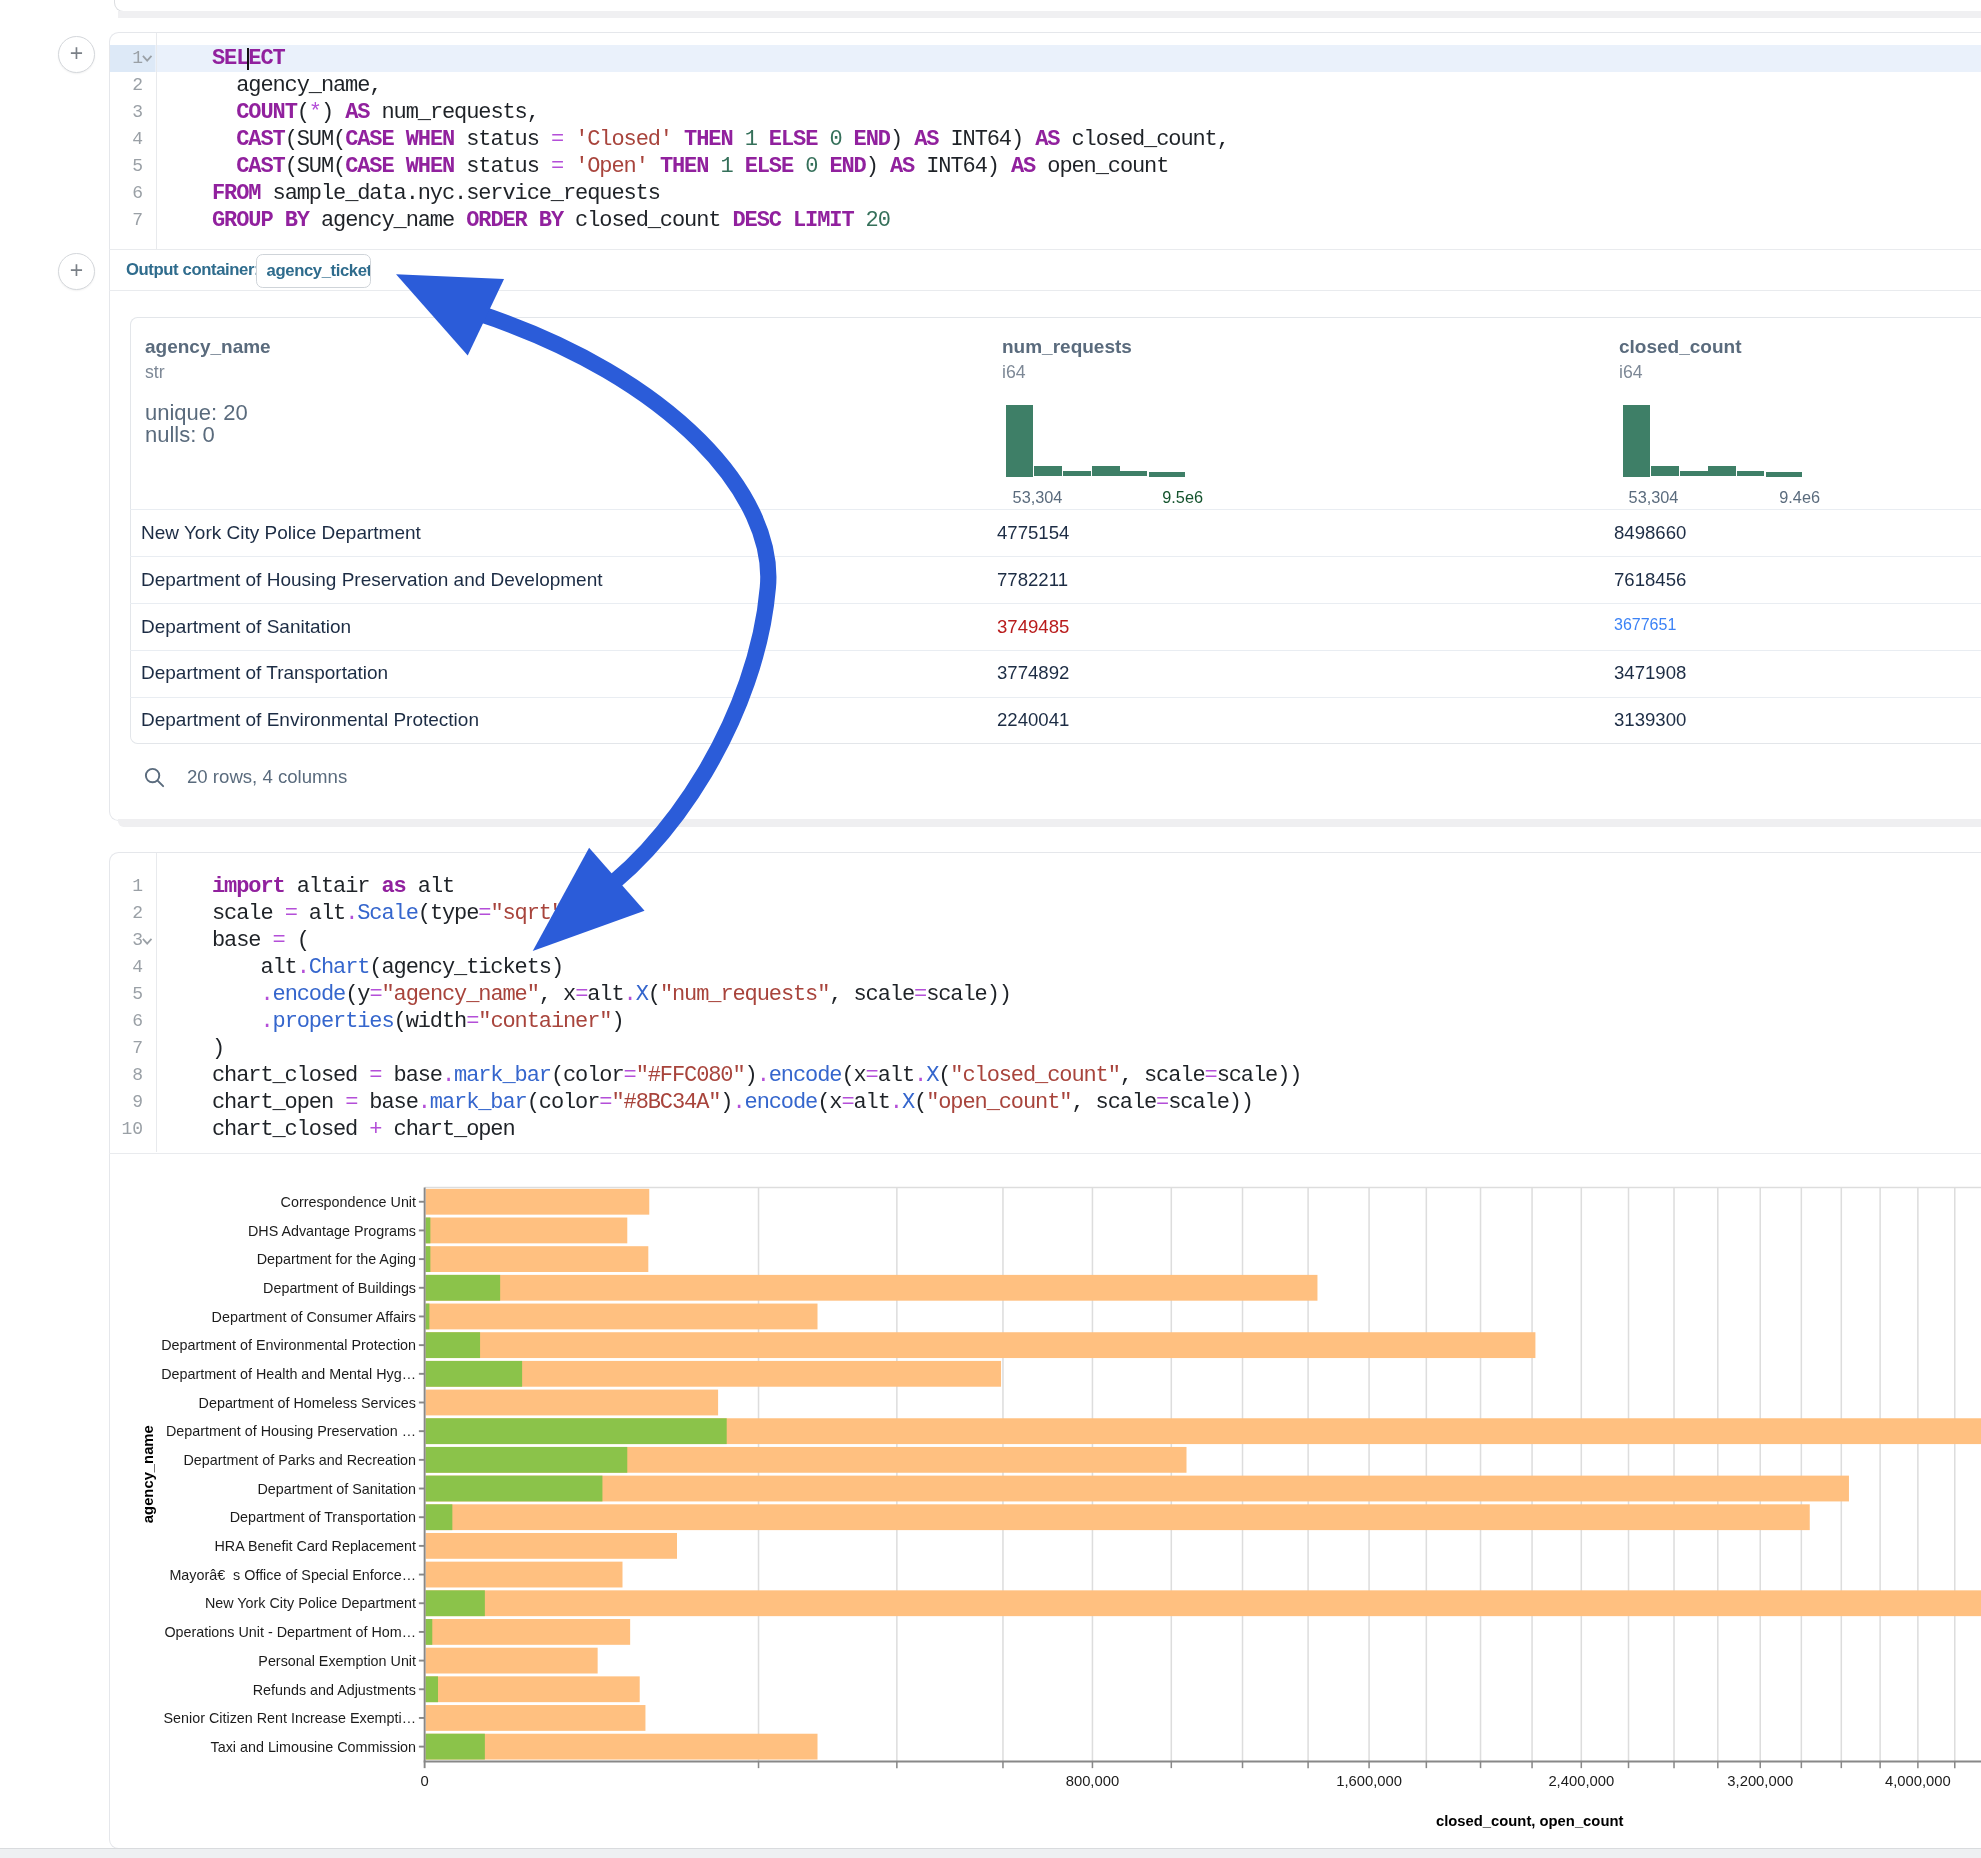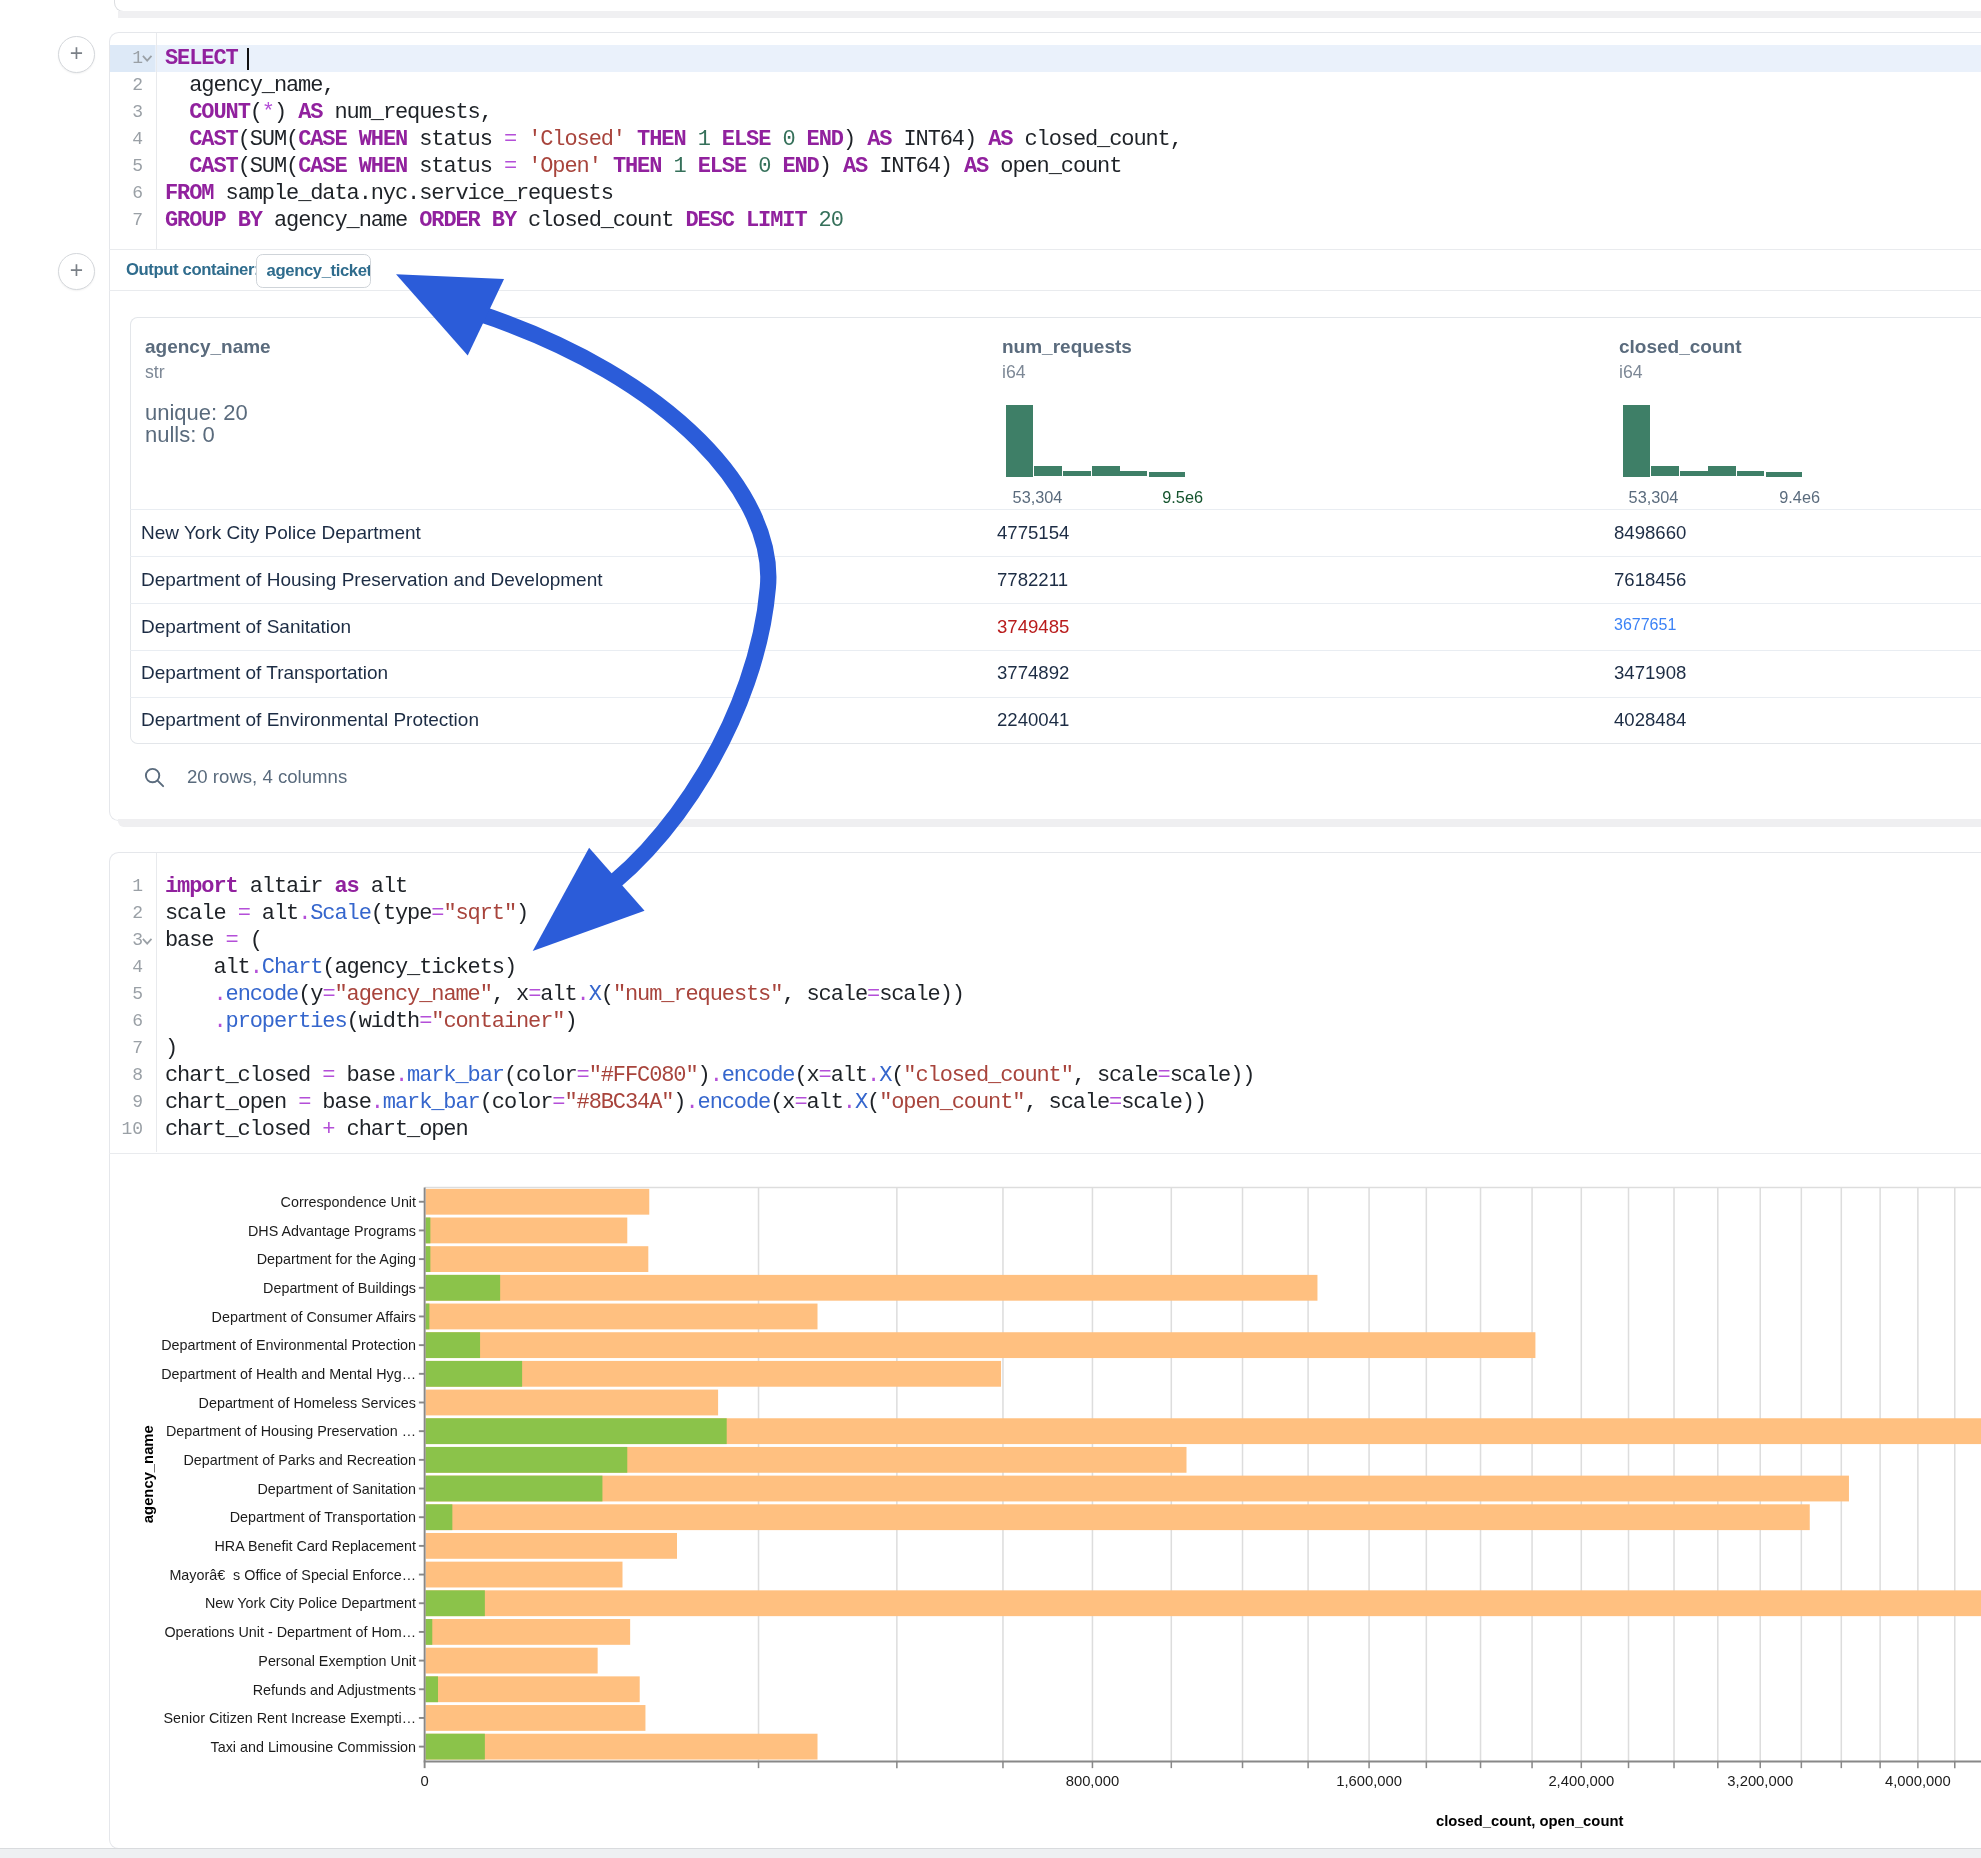--- a/index.html
+++ b/index.html
@@ -1,19 +1,19 @@
 <!DOCTYPE html>
 <html><head><meta charset="utf-8">
 <style>
 html,body{margin:0;padding:0;}
 body{width:1982px;height:1858px;position:relative;background:#ffffff;font-family:"Liberation Sans",sans-serif;overflow:hidden;}
 .abs{position:absolute;}
 .card{position:absolute;background:#fff;border:1.4px solid #e5e7eb;border-right:none;border-radius:9.6px 0 0 9.6px;}
 .code{position:absolute;font-family:"Liberation Mono",monospace;font-size:22px;line-height:27px;letter-spacing:-1.1px;color:#1e2227;white-space:pre;}
-.code div{height:27px;}
+.code div{height:27px;margin-left:47px;}
 .gut{position:absolute;font-family:"Liberation Mono",monospace;font-size:18px;line-height:27px;color:#9aa0a6;text-align:right;}
 .gut div{height:27px;}
 .plus{position:absolute;width:35px;height:35px;border:1.4px solid #d4d7db;border-radius:50%;background:#fff;color:#7a8087;font-size:23px;line-height:33px;text-align:center;box-shadow:0 1px 1.9px rgba(0,0,0,.06);}
 </style></head><body>
 <div class="abs" style="left:114px;top:-19px;width:1868px;height:29px;background:#fff;border:1.4px solid #dcdee1;border-right:none;border-radius:0 0 0 9.6px;"></div>
 <div class="abs" style="left:118px;top:11px;width:1864px;height:6.7px;background:#f0f0f2;"></div>
 <div class="plus" style="left:58px;top:36px;">+</div>
 <div class="plus" style="left:58px;top:253px;">+</div>
 <div class="card" style="left:109px;top:32px;width:1873px;height:787px;"></div>
 <div class="abs" style="left:110px;top:45px;width:1871px;height:27px;background:#eaf1fb;"></div>
@@ -75,21 +75,21 @@
 <div class="abs" style="left:141px;top:616px;font-size:19px;color:#1c2c44;">Department of Sanitation</div>
 <div class="abs" style="left:997px;top:616px;font-size:18.6px;color:#b91c1c;">3749485</div>
 <div class="abs" style="left:1614px;top:616px;font-size:16px;color:#3b82f6;">3677651</div>
 <div class="abs" style="left:130px;top:650px;width:1852px;height:1.4px;background:#e9edf2;"></div>
 <div class="abs" style="left:141px;top:662px;font-size:19px;color:#1c2c44;">Department of Transportation</div>
 <div class="abs" style="left:997px;top:662px;font-size:18.6px;color:#1c2c44;">3774892</div>
 <div class="abs" style="left:1614px;top:662px;font-size:18.6px;color:#1c2c44;">3471908</div>
 <div class="abs" style="left:130px;top:697px;width:1852px;height:1.4px;background:#e9edf2;"></div>
 <div class="abs" style="left:141px;top:709px;font-size:19px;color:#1c2c44;">Department of Environmental Protection</div>
 <div class="abs" style="left:997px;top:709px;font-size:18.6px;color:#1c2c44;">2240041</div>
-<div class="abs" style="left:1614px;top:709px;font-size:18.6px;color:#1c2c44;">4028484</div>
+<div class="abs" style="left:1614px;top:709px;font-size:18.6px;color:#1c2c44;">3139300</div>
 <svg class="abs" style="left:143px;top:766px;" width="23" height="23" viewBox="0 0 24 24">
     <circle cx="10" cy="10" r="7" fill="none" stroke="#5a6b7d" stroke-width="2"></circle>
     <line x1="15.5" y1="15.5" x2="21" y2="21" stroke="#5a6b7d" stroke-width="2" stroke-linecap="round"></line>
   </svg>
 <div class="abs" style="left:187px;top:766px;font-size:18.6px;color:#5a6b7d;">20 rows, 4 columns</div>
 <div class="abs" style="left:118px;top:819px;width:1864px;height:7.6px;background:#efeff1;border-radius:0 0 0 5.7px;"></div>
 <div class="card" style="left:109px;top:852px;width:1873px;height:995px;"></div>
 <div class="abs" style="left:156px;top:853px;width:1.4px;height:299px;background:#e8eaed;"></div>
 <div class="gut" style="left:101px;top:873px;width:42px;">
     <div>1</div>

